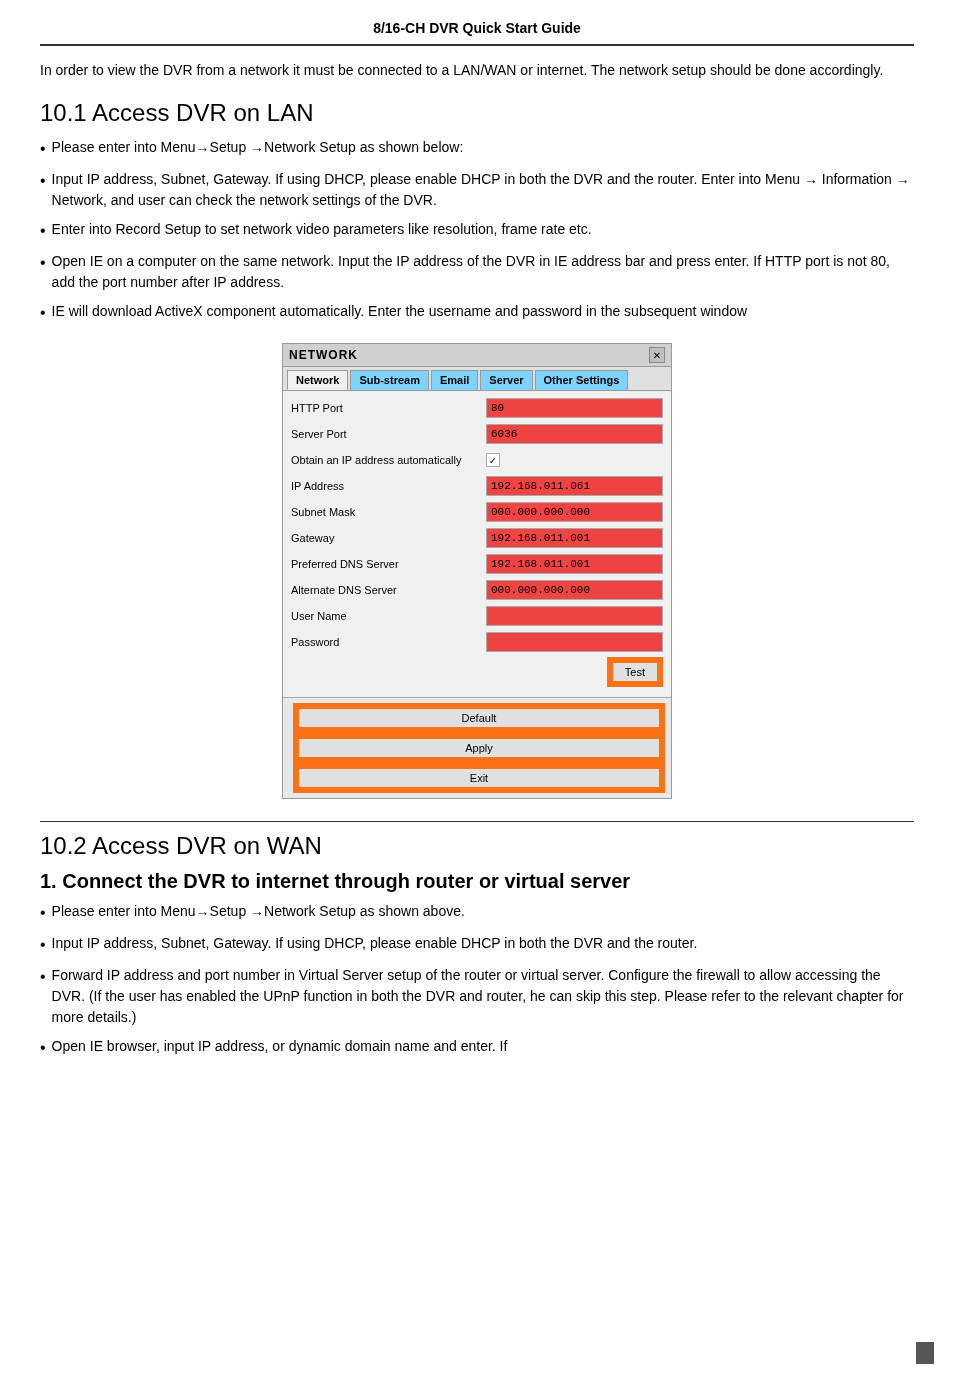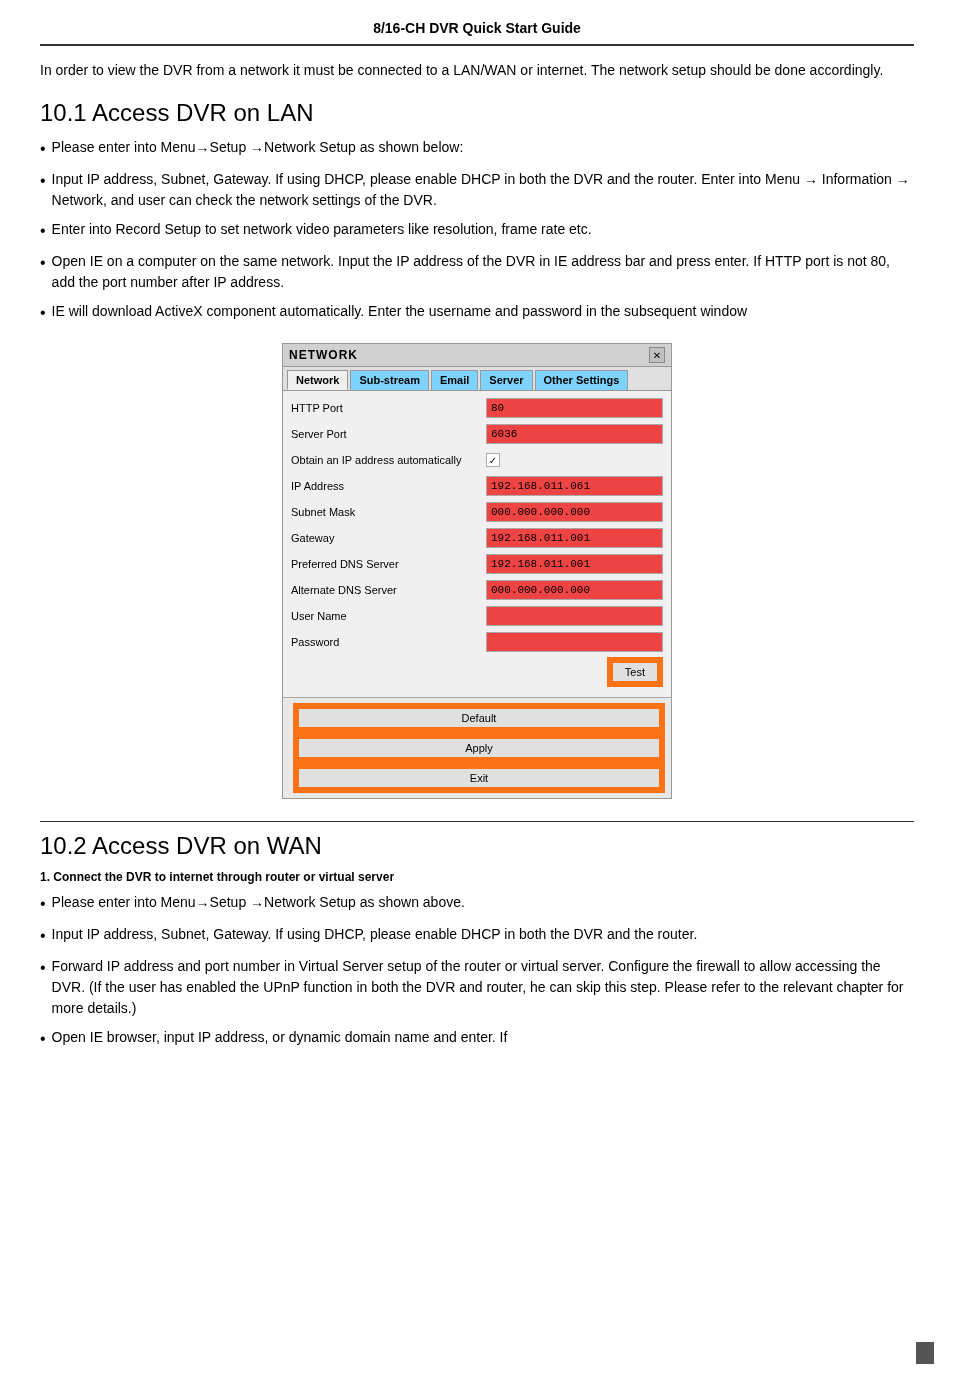--- a/index.html
+++ b/index.html
@@ -162,21 +162,21 @@
       padding: 5px 6px;
       background: #e8e8e8;
       flex-direction: column;
     }
     .section-divider {
       border-top: 1px solid #333;
       margin: 22px 0 10px 0;
     }
     .subsection-heading {
       font-weight: bold;
-      font-size: 12px;
+      font-size: 20px;
       margin-bottom: 8px;
     }
     .page-container {
       position: relative;
     }
   </style>
 </head>
 <body>
 
 <div class="page-container">

